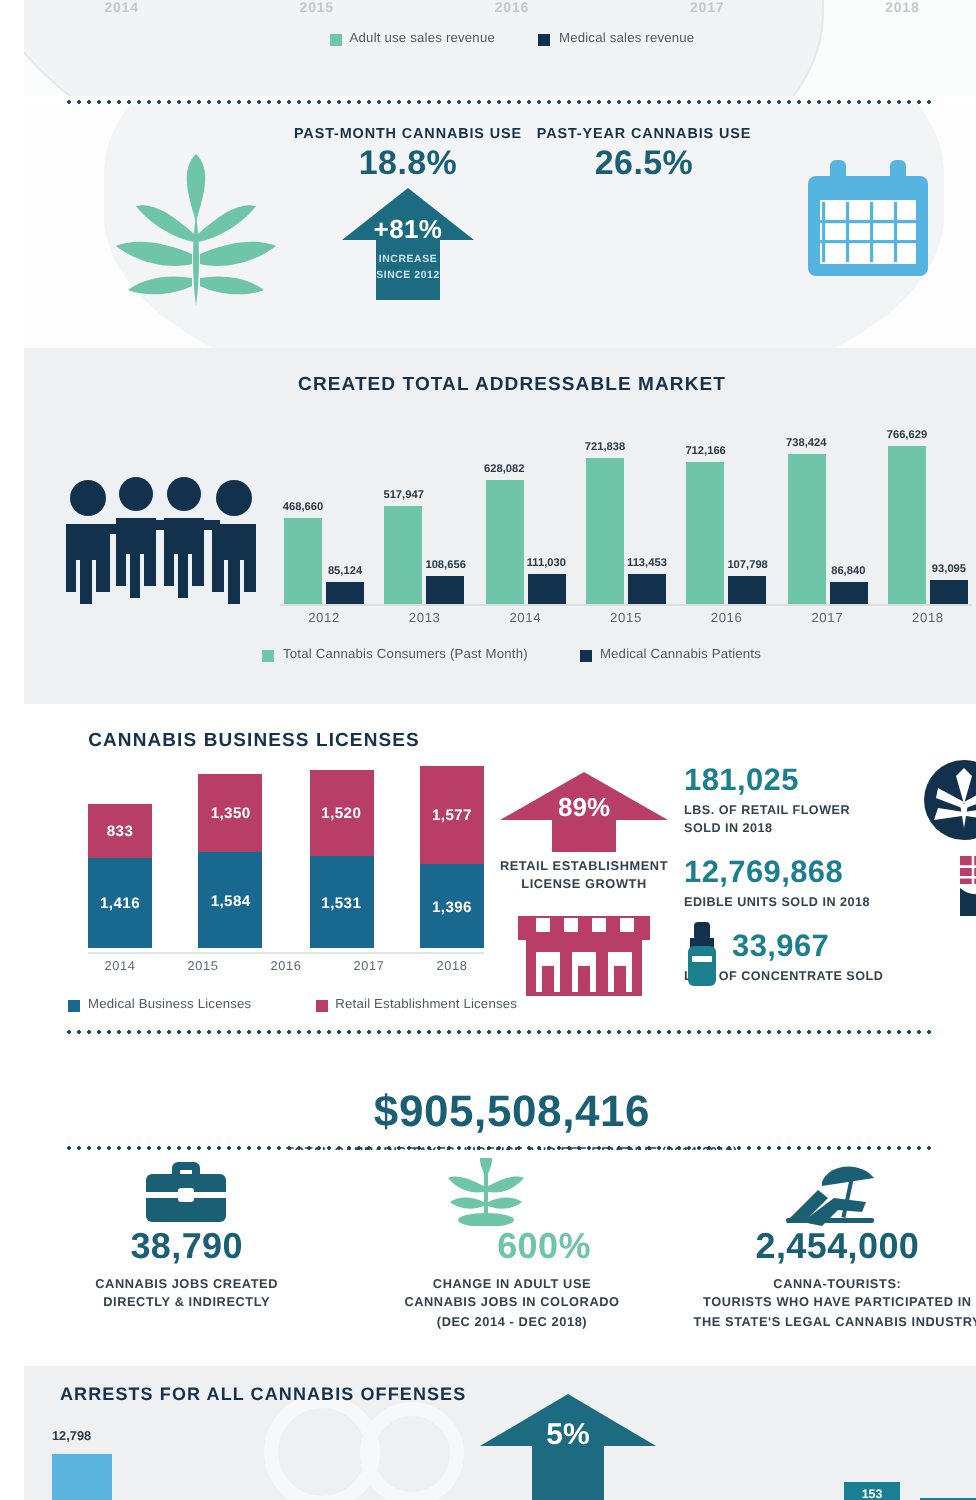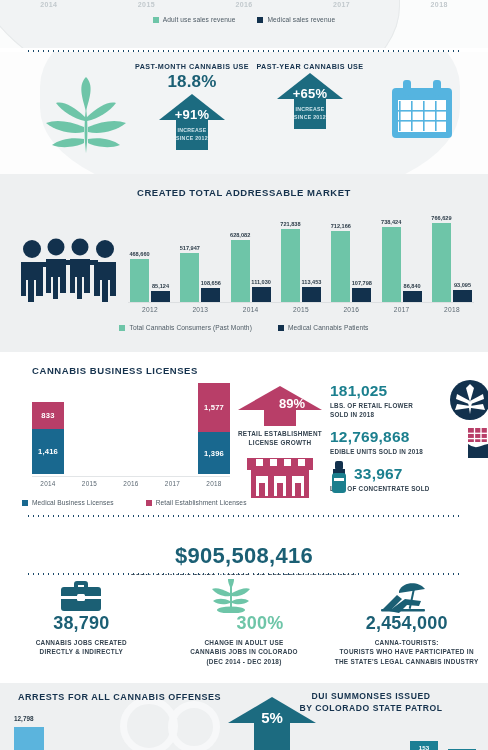--- a/index.html
+++ b/index.html
@@ -3,21 +3,21 @@
 <meta charset="utf-8">
 <style>
   * { box-sizing: border-box; margin: 0; padding: 0; }
   body {
     width: 488px; height: 750px;
     font-family: "Liberation Sans", sans-serif;
     background: #ffffff;
     overflow: hidden;
     position: relative;
   }
-  .page { width: 488px; height: 750px; position: relative; }
+  .page { width: 488px; height: 750px; position: relative; padding-left: 12px; }
 
   
   .sec { position: relative; width: 488px; }
   .dots {
     height: 2px; width: 436px; margin: 0 auto;
     background-image: radial-gradient(circle, #1b4a6b 0.9px, transparent 1px);
     background-size: 5px 2px; background-repeat: repeat-x;
   }
   .title {
     font-size: 9.5px; font-weight: bold; color: #15324d;
@@ -118,21 +118,21 @@
               display: flex; justify-content: space-between; border-top: 1px solid #e2e5e7; padding-top: 3px; }
   .lic-axis span { width: 32px; text-align: center; font-size: 6.4px; color: #5b6873; letter-spacing: .3px; }
   .legend-lic { position: absolute; left: 22px; top: 147px; display: flex; gap: 32px; }
 
   .growth { position: absolute; left: 232px; top: 34px; width: 96px; text-align: center; }
   .garrow { position: relative; width: 84px; height: 40px; margin: 0 auto; }
   .garrow .head { position: absolute; top: 0; left: 0; width: 0; height: 0;
     border-left: 42px solid transparent; border-right: 42px solid transparent;
     border-bottom: 24px solid #b83e68; }
   .garrow .stem { position: absolute; top: 24px; left: 26px; width: 32px; height: 16px; background: #b83e68; }
-  .garrow .pct { position: absolute; top: 10px; left: 12px; width: 84px; text-align: center;
+  .garrow .pct { position: absolute; top: 10px; left: 0; width: 84px; text-align: center;
     font-size: 13px; font-weight: bold; color: #ffffff; }
   .shop { margin: 8px auto 0; }
 
   .rstats { position: absolute; left: 330px; top: 30px; width: 152px; }
   .rstat { margin-bottom: 9px; position: relative; }
   .rstat .num { font-size: 15.5px; font-weight: bold; color: #1b7f8e; letter-spacing: .2px; }
   .rstat .lbl { font-size: 6.3px; font-weight: bold; color: #33424f; letter-spacing: .25px; line-height: 1.45; margin-top: 1px; }
 
   
   #rev { height: 56px; background: #ffffff; padding-top: 6px; }
@@ -208,39 +208,31 @@
         <path d="M48 62 C60 60 72 62 80 68 C70 72 56 70 48 66Z"></path>
       </g>
     </svg>
 
     <div class="use-block" style="left:132px; top:10px;">
       <div class="use-label">PAST-MONTH CANNABIS USE</div>
       <div class="use-pct">18.8%</div>
       <div class="arrowbox">
         <div class="head"></div>
         <div class="stem"></div>
-        <div class="big">+91%</div>
+        <div class="big">+81%</div>
         <div class="small">
           <span>INCREASE</span><br>
           <span>SINCE 2012</span>
         </div>
       </div>
     </div>
 
     <div class="use-block" style="left:250px; top:10px;">
       <div class="use-label">PAST-YEAR CANNABIS USE</div>
-      <div class="arrowbox">
-        <div class="head"></div>
-        <div class="stem"></div>
-        <div class="big">+65%</div>
-        <div class="small">
-          <span>INCREASE</span><br>
-          <span>SINCE 2012</span>
-        </div>
-      </div>
+      <div class="use-pct">26.5%</div>
     </div>
 
     <svg style="position:absolute; left:388px; top:28px" width="68" height="62" viewBox="0 0 68 62">
       <rect x="4" y="8" width="60" height="50" rx="4" fill="#55b4e0"></rect>
       <rect x="10" y="20" width="48" height="32" fill="#ffffff"></rect>
       <g fill="#55b4e0">
         <rect x="11" y="21" width="1.6" height="30"></rect>
           <rect x="23" y="21" width="1.6" height="30"></rect>
         <rect x="35" y="21" width="1.6" height="30"></rect>
           <rect x="47" y="21" width="1.6" height="30"></rect>
@@ -358,20 +350,36 @@
     <div class="title" style="width:230px">CANNABIS BUSINESS LICENSES</div>
 
     <div class="lic-chart">
       <div class="lic-bars">
         <div class="licgroup">
           <div class="seg retail" style="height:27px">
             <span>833</span>
             </div>
           <div class="seg medical" style="height:45px">
             <span>1,416</span>
+            </div>
+        </div>
+        <div class="licgroup">
+          <div class="seg retail" style="height:39px">
+            <span>1,350</span>
+            </div>
+          <div class="seg medical" style="height:48px">
+            <span>1,584</span>
+            </div>
+        </div>
+        <div class="licgroup">
+          <div class="seg retail" style="height:43px">
+            <span>1,520</span>
+            </div>
+          <div class="seg medical" style="height:46px">
+            <span>1,531</span>
             </div>
         </div>
         <div class="licgroup">
           <div class="seg retail" style="height:49px">
             <span>1,577</span>
             </div>
           <div class="seg medical" style="height:42px">
             <span>1,396</span>
             </div>
         </div>
@@ -510,21 +518,21 @@
             <rect x="26" y="6" width="2" height="24"></rect>
             <path d="M27 10 C23 2 23 -2 27 -4 C31 -2 31 2 27 10Z"></path>
             <path d="M26 14 C18 10 12 8 8 10 C13 16 20 18 26 17Z"></path>
             <path d="M28 14 C36 10 42 8 46 10 C41 16 34 18 28 17Z"></path>
             <path d="M26 22 C20 19 13 19 9 22 C14 26 21 26 26 24Z"></path>
             <path d="M28 22 C34 19 41 19 45 22 C40 26 33 26 28 24Z"></path>
             <ellipse cx="27" cy="31" rx="14" ry="3.5"></ellipse>
           </g>
         </svg>
       </div>
-      <div class="jnum green" style="margin-left:32px">300%</div>
+      <div class="jnum green" style="margin-left:32px">600%</div>
       <div class="caption jcap">
         <span>CHANGE IN ADULT USE</span><br>
         <span>CANNABIS JOBS IN COLORADO</span><br>
         <span>(DEC 2014 - DEC 2018)</span>
       </div>
     </div>
 
     <div class="jcol">
       <div class="jicon">
         <svg width="56" height="32" viewBox="0 0 56 32">
@@ -555,26 +563,20 @@
     </div>
     <div class="bar-lbl" style="left:14px; top:32px">12,798</div>
     <div class="bar-sm" style="left:14px; top:44px; width:30px; height:31px"></div>
 
     <div class="darrow">
       <div class="head"></div>
       <div class="stem"></div>
       <div class="pct">5%</div>
     </div>
 
-    <div class="dui-title">
-      <div class="title" style="font-size:8.6px; line-height:1.4">
-        <span>DUI SUMMONSES ISSUED</span><br>
-        <span>BY COLORADO STATE PATROL</span>
-      </div>
-    </div>
 
     <div class="dui-bar" style="left:410px; top:58px; width:28px; height:18px">
       <div class="dui-lbl" style="left:0; top:3px; width:28px">153</div>
     </div>
     <div class="dui-bar" style="left:448px; top:66px; width:28px; height:10px"></div>
   </div>
 
 </div>
 
 </body></html>

